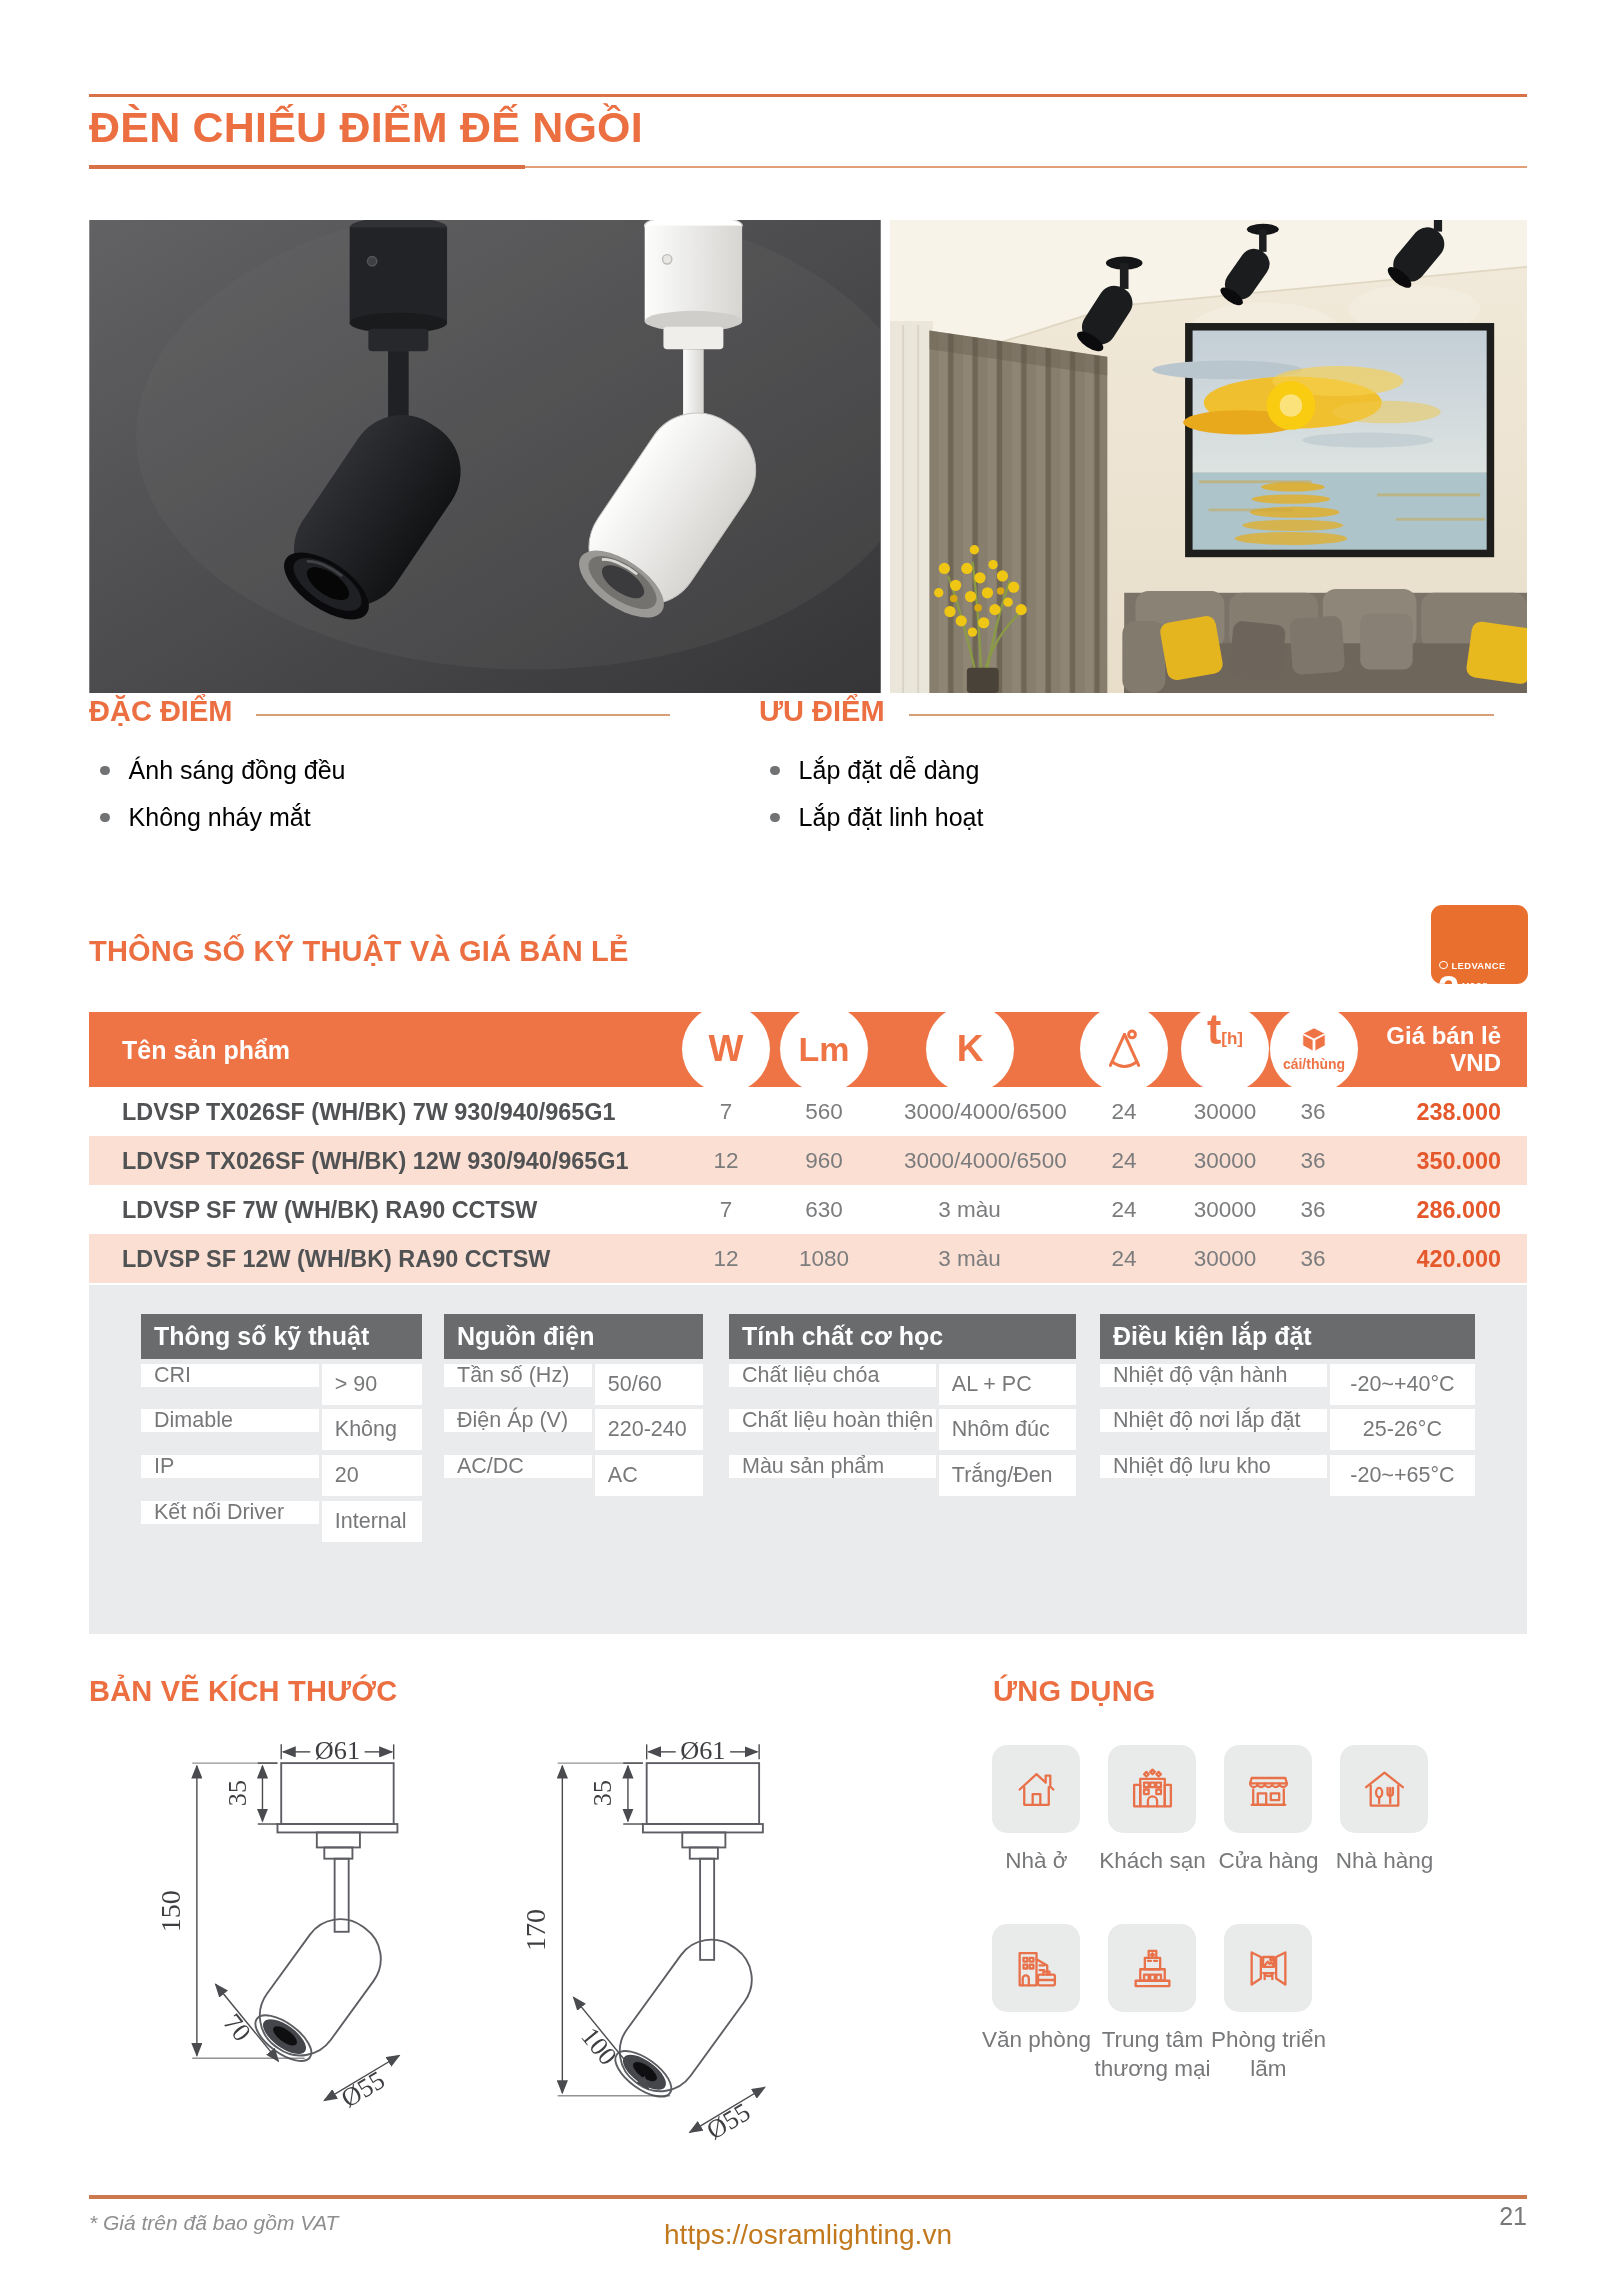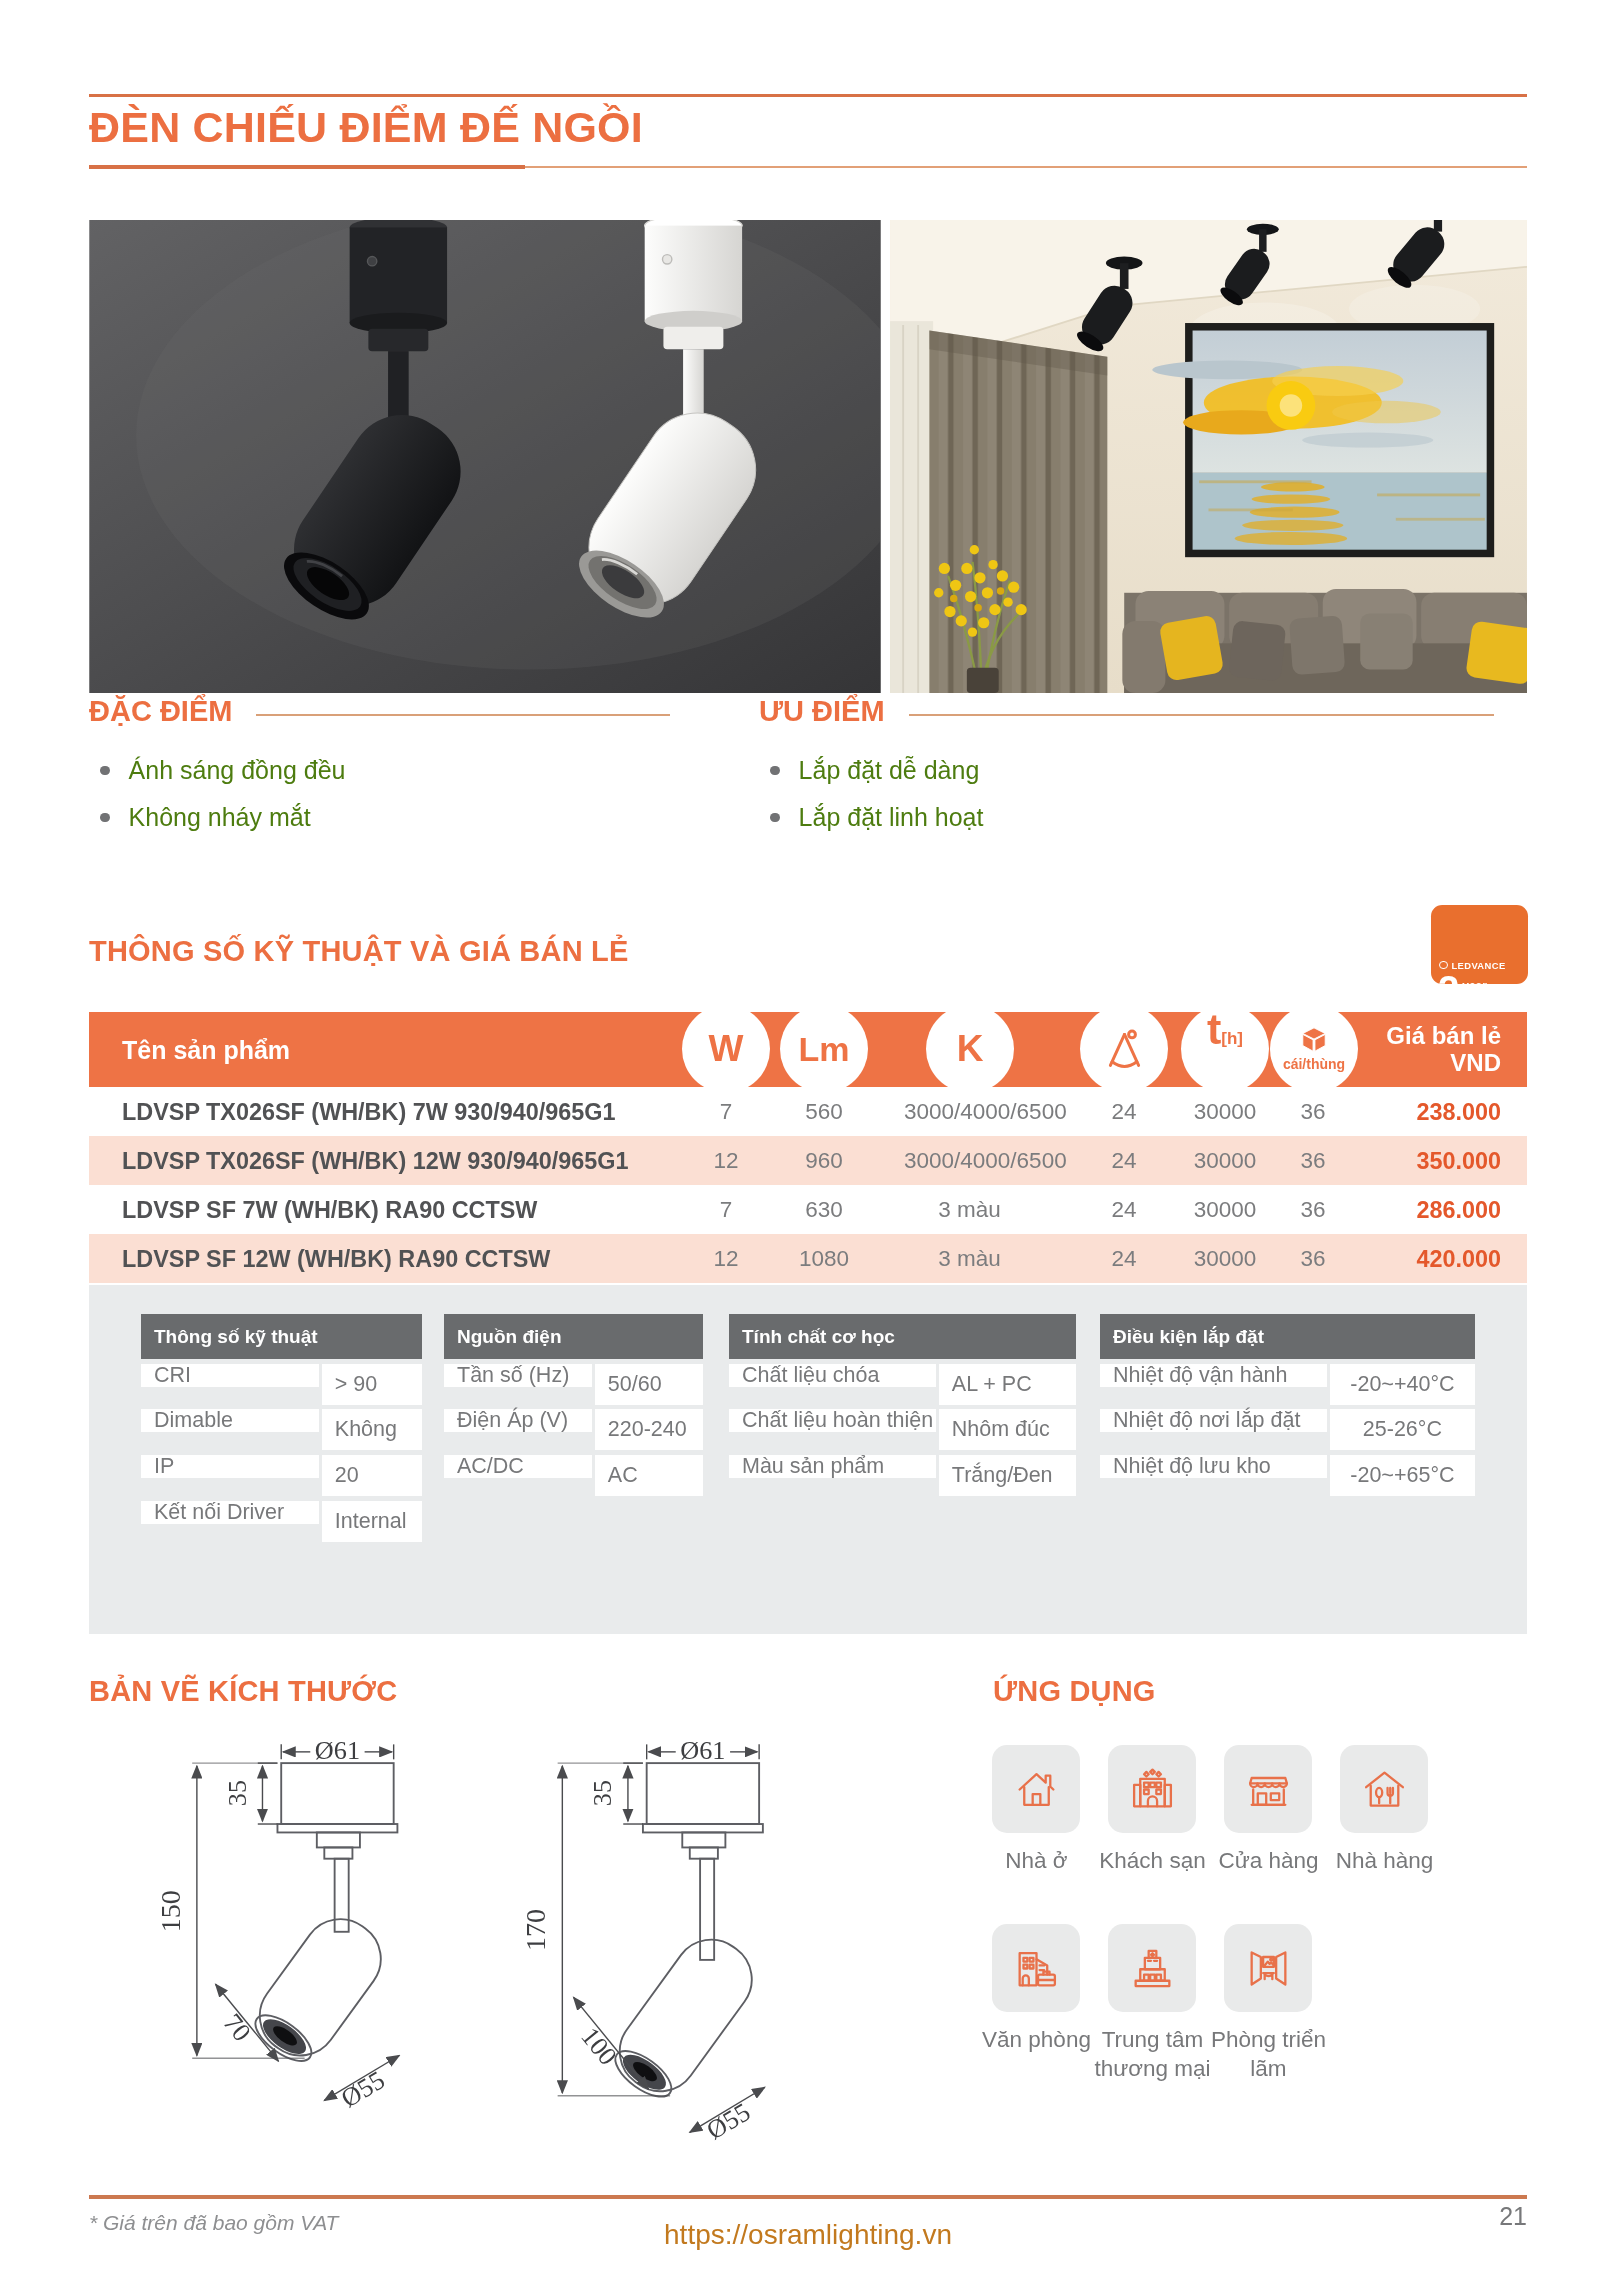--- a/index.html
+++ b/index.html
@@ -18,21 +18,21 @@
   .photo-right{left:890px;top:220px;width:637px;height:473px;}
   .photo-left svg,.photo-right svg{display:block;}
 
   
   .feat-col{top:695px;}
   .feat-col1{left:89px;width:581px;}
   .feat-col2{left:759px;width:735px;}
   .feat-head{display:flex;align-items:center;gap:24px;color:#EC6F41;font-size:29px;font-weight:bold;}
   .feat-head .rule{flex:1;height:1.9px;background:#D9A078;margin-top:7.5px;}
   .feat-list{list-style:none;margin:19px 0 0 0;padding:0 0 0 11.2px;}
-  .feat-list li{display:flex;align-items:center;gap:19px;font-size:25px;color:#4d7c0f;height:47px;text-align:center;}
+  .feat-list li{display:flex;align-items:center;gap:19px;font-size:25px;color:#000000;height:47px;text-align:center;}
   .feat-list li::before{content:"";width:9.4px;height:9.4px;border-radius:50%;background:#717274;flex:0 0 auto;}
 
   
   .sec-title{position:absolute;color:#EC6F41;font-weight:bold;font-size:29px;letter-spacing:0.2px;}
 
   
   .badge{left:1431px;top:905px;width:97px;height:79px;background:#E96F2E;border-radius:11.2px;
          color:#fff;padding:7.5px 8.4px;box-sizing:border-box;}
   .badge-brand{display:flex;align-items:center;gap:3.7px;font-size:9.4px;font-weight:bold;letter-spacing:0.4px;margin-top:47px;}
   .badge-dot{width:8.4px;height:8.4px;border:1.9px solid #fff;border-radius:50%;box-sizing:border-box;}
@@ -65,21 +65,21 @@
            font-weight:bold;color:#515254;font-size:23.4px;white-space:nowrap;}
   .pt-val{position:absolute;top:50%;transform:translateY(-50%);width:112px;text-align:center;
           color:#7B7C7E;font-size:22.5px;}
   .v1{left:581px;} .v2{left:679px;} .v3{left:815px;width:131px;} .v4{left:979px;} .v5{left:1080px;} .v6{left:1168px;}
   .pt-price{position:absolute;right:26px;top:50%;transform:translateY(-50%);
             color:#E4582B;font-weight:bold;font-size:23.4px;}
 
   
   .panel{left:89px;top:1285px;width:1438px;height:349px;background:#E9EBEC;}
   .spec-table{position:absolute;top:29px;}
-  .spec-head{height:45px;background:#696B6D;color:#fff;font-weight:bold;font-size:19px;
+  .spec-head{height:45px;background:#696B6D;color:#fff;font-weight:bold;font-size:25px;
              display:flex;align-items:center;padding-left:13px;}
   .spec-row{display:flex;gap:2.8px;margin-top:4.7px;}
   .spec-label{background:#fff;width:var(--lw);display:flex;align-items:center;
               padding-left:13px;height:23px;box-sizing:border-box;color:#77787A;font-size:21.5px;}
   .spec-value{background:#fff;flex:1;display:flex;align-items:center;padding-left:13px;
               height:41px;color:#77787A;font-size:21.5px;}
   .center-vals .spec-value{justify-content:center;padding-left:0;}
 
   
   .drawings{left:103px;top:1735px;}

